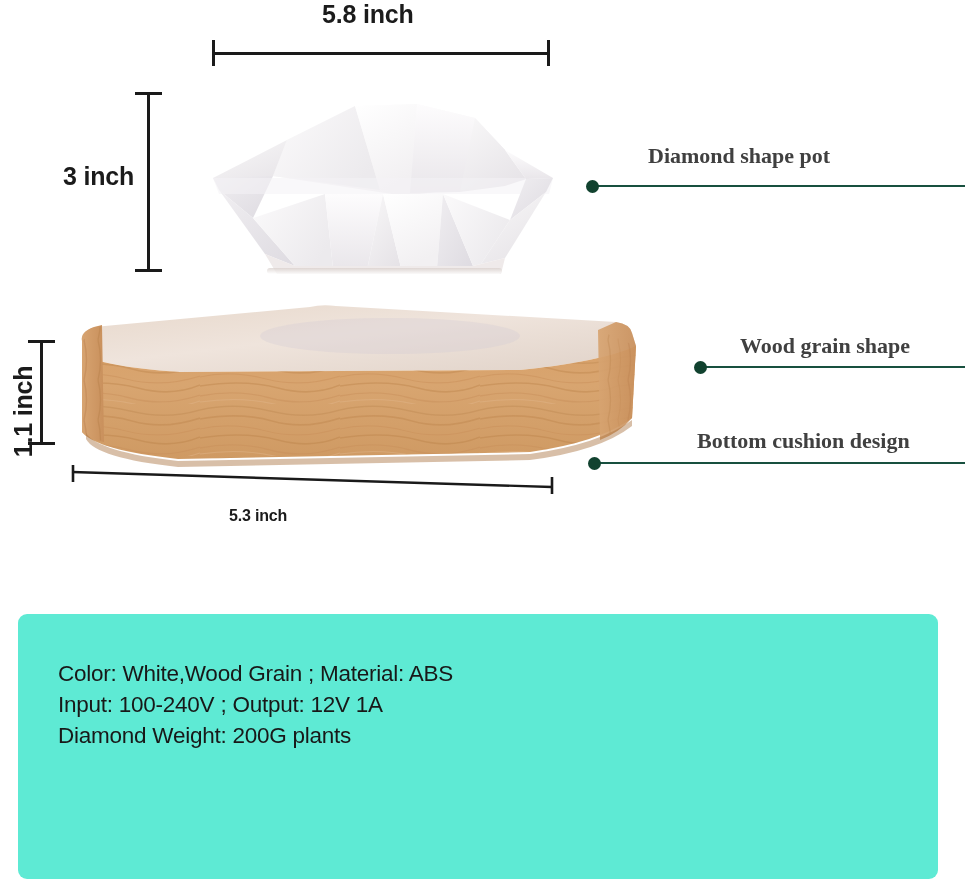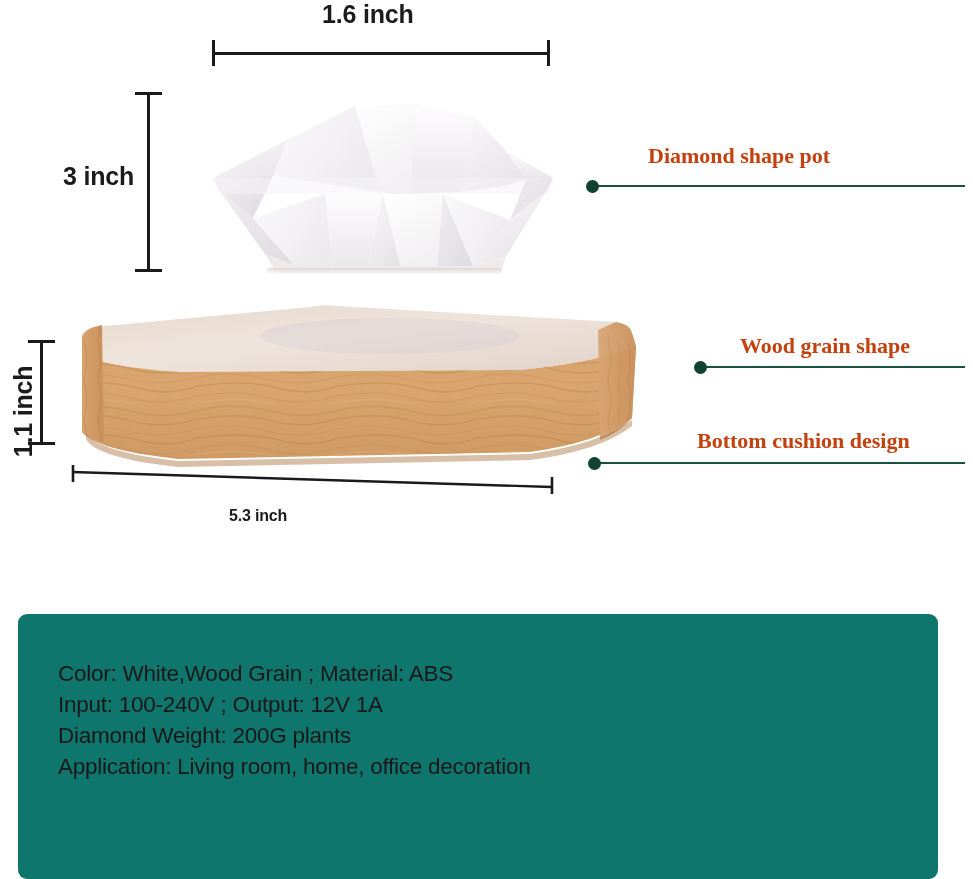--- a/index.html
+++ b/index.html
@@ -58,36 +58,36 @@
     position: absolute;
     width: 13px;
     height: 13px;
     border-radius: 50%;
     background: #11422f;
   }
   .callout-label {
     position: absolute;
     font-family: "Liberation Serif", serif;
     font-weight: bold;
-    color: #c2410c;
+    color: #404040;
     white-space: nowrap;
     font-size: 22px;
   }
 
   
   .art { position: absolute; }
 
   
   #spec-panel {
     position: absolute;
     left: 18px;
     top: 614px;
     width: 920px;
     height: 265px;
-    background: #0f766e;
+    background: #5eead4;
     border-radius: 9px;
     box-sizing: border-box;
     padding: 44px 0 0 40px;
   }
   .spec-line {
     font-family: "Liberation Sans", sans-serif;
     font-size: 22.5px;
     line-height: 31px;
     color: #181818;
     letter-spacing: -0.25px;
@@ -199,21 +199,21 @@
 
     <path d="M556,22 Q570,24 572,33 L576,46 L572,118 Q560,132 540,140 L538,30 Z" fill="url(#woodSide)" opacity="0.92"></path>
     <path d="M538,30 L576,46 L572,118 L540,140 Z" fill="url(#grainSide)" opacity="0.7"></path>
 
     <path d="M24,130 Q36,150 118,159 L470,152 Q540,142 572,118 L570,124
              Q538,149 470,158 L118,165 Q34,156 24,136 Z" fill="#b5musty" opacity="0"></path>
     <path d="M26,133 Q38,152 118,161 L470,154 Q540,144 572,120 L572,126
              Q540,151 470,160 L118,167 Q36,158 26,139 Z" fill="#a9713e" opacity="0.45"></path>
   </svg>
 
-  <div class="dim-label" style="left:322px; top:0px; font-size:25px;">1.6 inch</div>
+  <div class="dim-label" style="left:322px; top:0px; font-size:25px;">5.8 inch</div>
   <div class="dim-line-h" style="left:212px; top:52px; width:338px;"></div>
   <div class="cap-v" style="left:212px; top:40px; height:26px;"></div>
   <div class="cap-v" style="left:547px; top:40px; height:26px;"></div>
 
   <div class="dim-label" style="left:63px; top:162px; font-size:25px;">3 inch</div>
   <div class="dim-line-v" style="left:147px; top:92px; height:180px;"></div>
   <div class="cap-h" style="left:135px; top:92px; width:27px;"></div>
   <div class="cap-h" style="left:135px; top:269px; width:27px;"></div>
 
   <div class="dim-label" style="left:-22px; top:397px; font-size:25px; transform:rotate(-90deg); transform-origin:center;">1.1 inch</div>
@@ -237,16 +237,15 @@
   <div class="callout-dot" style="left:694px; top:361px;"></div>
 
   <div class="callout-label" style="left:697px; top:428px;">Bottom cushion design</div>
   <div class="callout-line" style="left:598px; top:462px; width:367px;"></div>
   <div class="callout-dot" style="left:588px; top:457px;"></div>
 
   <div id="spec-panel">
     <div class="spec-line">Color: White,Wood Grain ; Material: ABS</div>
     <div class="spec-line">Input: 100-240V ; Output: 12V 1A</div>
     <div class="spec-line">Diamond Weight: 200G plants</div>
-    <div class="spec-line">Application: Living room, home, office decoration</div>
   </div>
 
 </div>
 
 </body></html>

